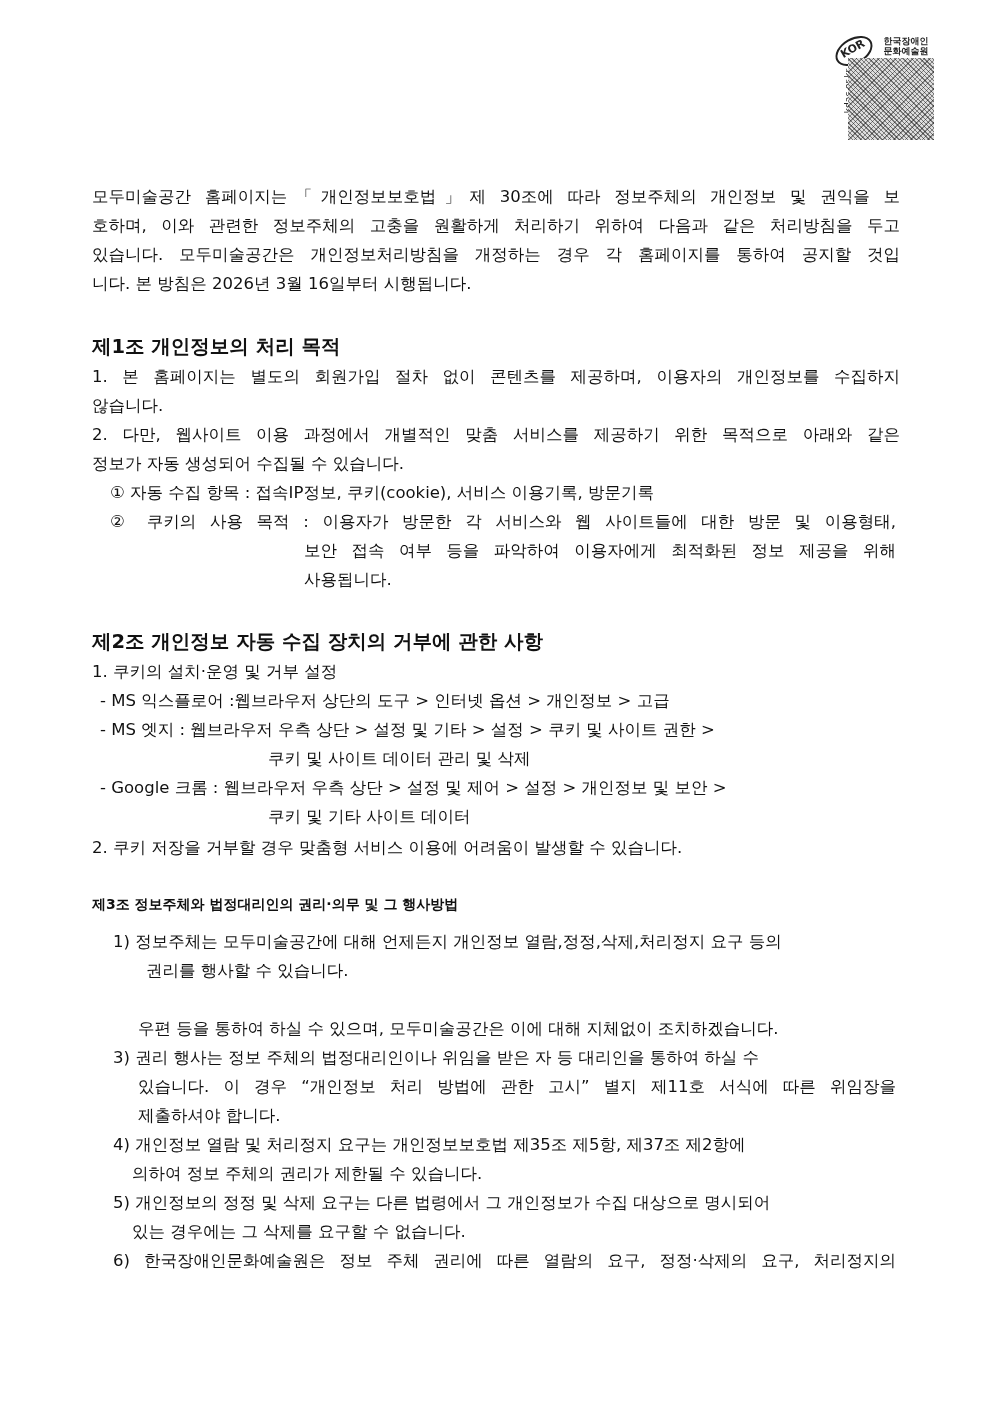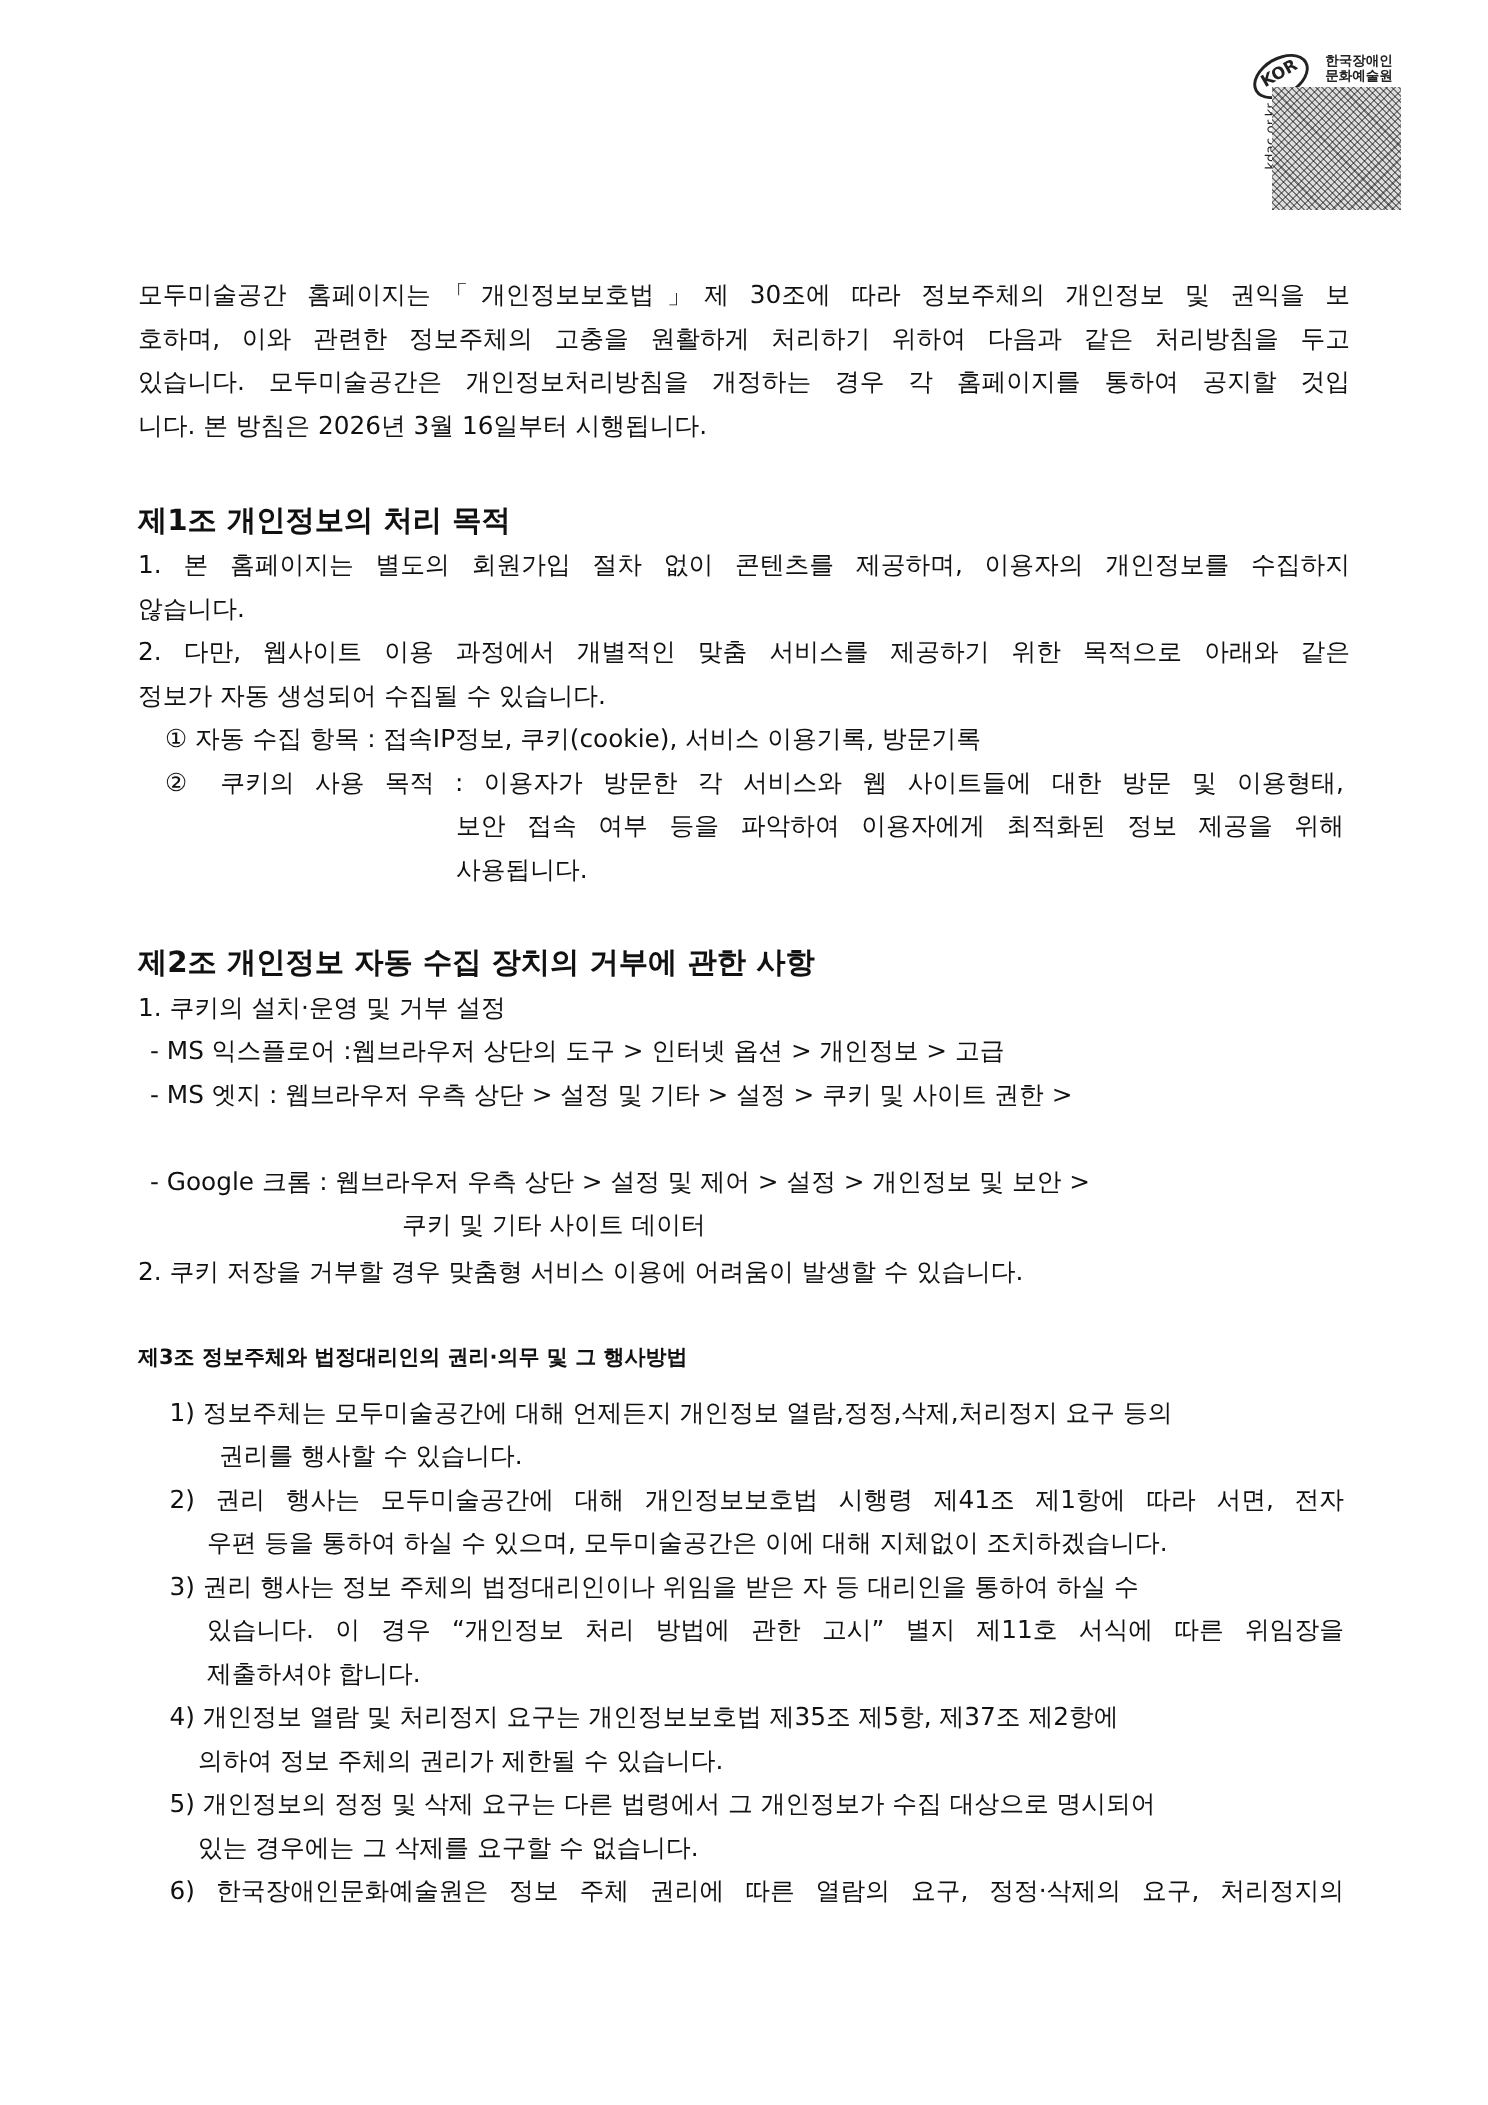--- a/index.html
+++ b/index.html
@@ -48,28 +48,28 @@
   <div class="line" style="left:92px; top:453px;">정보가 자동 생성되어 수집될 수 있습니다.</div>
   <div class="line" style="left:110px; top:482px;">① 자동 수집 항목 : 접속IP정보, 쿠키(cookie), 서비스 이용기록, 방문기록</div>
   <div class="line" style="left:304px; top:540px; width:592px; text-align:justify; text-align-last:justify;">보안 접속 여부 등을 파악하여 이용자에게 최적화된 정보 제공을 위해</div>
   <div class="line" style="left:110px; top:511px; width:786px; text-align:justify; text-align-last:justify;">② 쿠키의 사용 목적 : 이용자가 방문한 각 서비스와 웹 사이트들에 대한 방문 및 이용형태,</div>
   <div class="line" style="left:304px; top:569px;">사용됩니다.</div>
 
   <div class="heading" style="left:92px; top:628px;">제2조 개인정보 자동 수집 장치의 거부에 관한 사항</div>
   <div class="line" style="left:92px; top:661px;">1. 쿠키의 설치·운영 및 거부 설정</div>
   <div class="line" style="left:100px; top:690px;">- MS 익스플로어 :웹브라우저 상단의 도구 &gt; 인터넷 옵션 &gt; 개인정보 &gt; 고급</div>
   <div class="line" style="left:100px; top:719px;">- MS 엣지 : 웹브라우저 우측 상단 &gt; 설정 및 기타 &gt; 설정 &gt; 쿠키 및 사이트 권한 &gt;</div>
+  <div class="line" style="left:268px; top:748px;">쿠키 및 사이트 데이터 관리 및 삭제</div>
   <div class="line" style="left:100px; top:777px;">- Google 크롬 : 웹브라우저 우측 상단 &gt; 설정 및 제어 &gt; 설정 &gt; 개인정보 및 보안 &gt;</div>
   <div class="line" style="left:268px; top:806px;">쿠키 및 기타 사이트 데이터</div>
   <div class="line" style="left:92px; top:837px;">2. 쿠키 저장을 거부할 경우 맞춤형 서비스 이용에 어려움이 발생할 수 있습니다.</div>
 
   <div class="heading heading3" style="left:92px; top:896px;">제3조 정보주체와 법정대리인의 권리·의무 및 그 행사방법</div>
   <div class="line" style="left:113px; top:931px;">1) 정보주체는 모두미술공간에 대해 언제든지 개인정보 열람,정정,삭제,처리정지 요구 등의</div>
   <div class="line" style="left:146px; top:960px;">권리를 행사할 수 있습니다.</div>
-  <div class="line" style="left:113px; top:989px; width:783px; text-align:justify; text-align-last:justify;">2) 권리 행사는 모두미술공간에 대해 개인정보보호법 시행령 제41조 제1항에 따라 서면, 전자</div>
   <div class="line" style="left:138px; top:1018px;">우편 등을 통하여 하실 수 있으며, 모두미술공간은 이에 대해 지체없이 조치하겠습니다.</div>
   <div class="line" style="left:113px; top:1047px;">3) 권리 행사는 정보 주체의 법정대리인이나 위임을 받은 자 등 대리인을 통하여 하실 수</div>
   <div class="line" style="left:138px; top:1076px; width:758px; text-align:justify; text-align-last:justify;">있습니다. 이 경우 “개인정보 처리 방법에 관한 고시” 별지 제11호 서식에 따른 위임장을</div>
   <div class="line" style="left:138px; top:1105px;">제출하셔야 합니다.</div>
   <div class="line" style="left:113px; top:1134px;">4) 개인정보 열람 및 처리정지 요구는 개인정보보호법 제35조 제5항, 제37조 제2항에</div>
   <div class="line" style="left:132px; top:1163px;">의하여 정보 주체의 권리가 제한될 수 있습니다.</div>
   <div class="line" style="left:113px; top:1192px;">5) 개인정보의 정정 및 삭제 요구는 다른 법령에서 그 개인정보가 수집 대상으로 명시되어</div>
   <div class="line" style="left:132px; top:1221px;">있는 경우에는 그 삭제를 요구할 수 없습니다.</div>
   <div class="line" style="left:113px; top:1250px; width:783px; text-align:justify; text-align-last:justify;">6) 한국장애인문화예술원은 정보 주체 권리에 따른 열람의 요구, 정정·삭제의 요구, 처리정지의</div>
 

